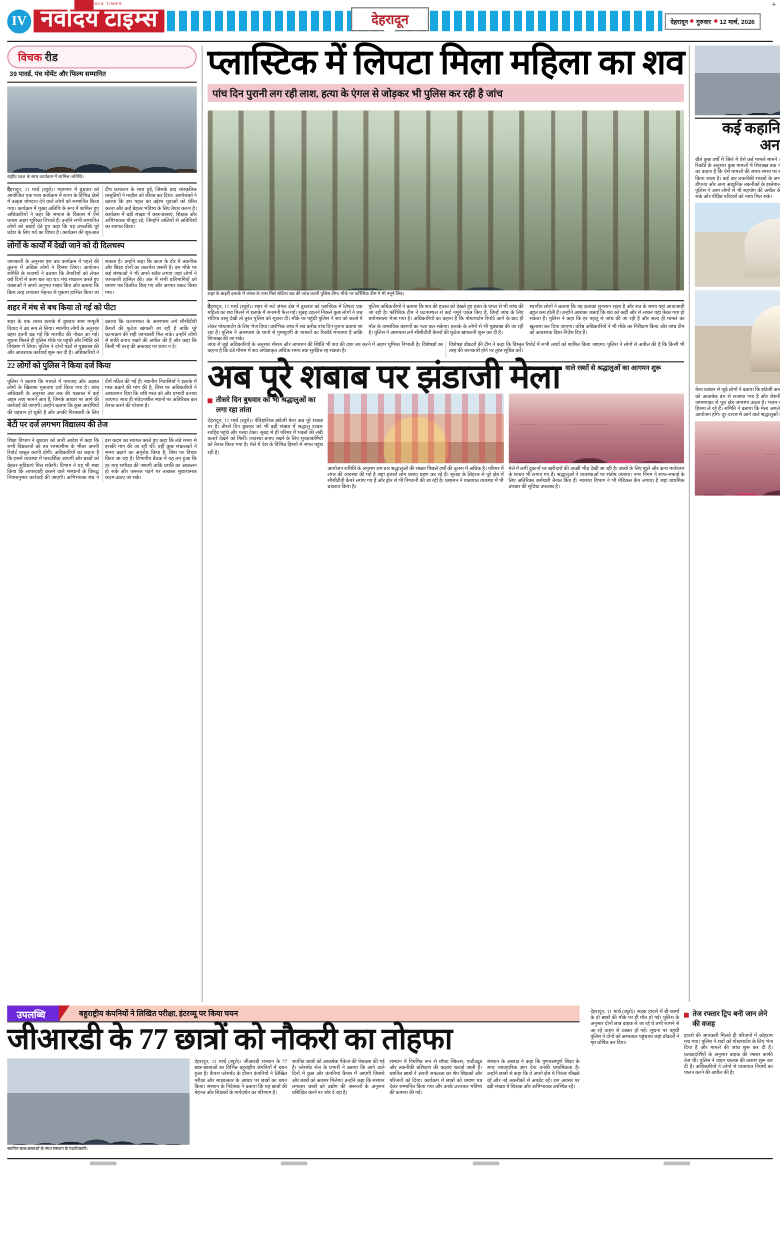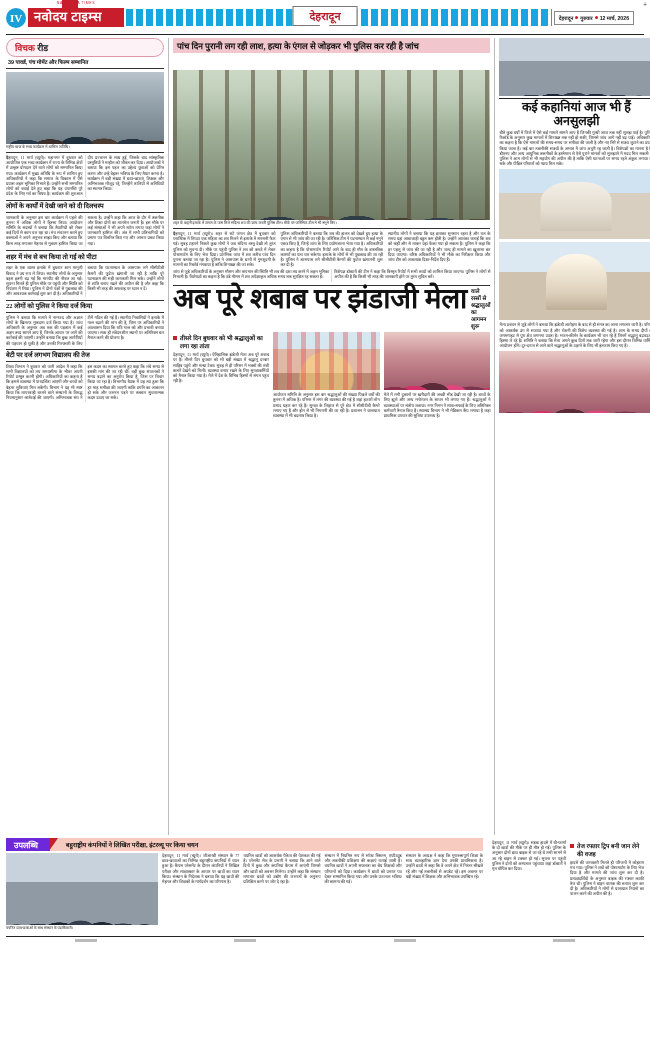--- a/index.html
+++ b/index.html
@@ -47,23 +47,23 @@
     min-width: 96px;
   }
   .logo-eng {
     font-size: 3.5px; letter-spacing: .6px; color: #fff;
     text-align: center; line-height: 4px;
     position: absolute; top: -7px; left: 50%; transform: translateX(-50%);
     white-space: nowrap;
     color: #c81e2b;
   }
   .logo-hindi {
-    font-size: 13px; font-weight: bold; line-height: 14px;
+    font-size: 19px; font-weight: bold; line-height: 14px;
     letter-spacing: .3px;
-    font-family: Liberation Sans, sans-serif;
+    font-family: Liberation Serif, serif;
     white-space: nowrap;
   }
   .logo-flag {
     position: absolute; top: -9px; left: 34px;
     width: 16px; height: 10px; background: #c81e2b;
   }
   .bar-stripes {
     flex: 1 1 auto;
     height: 17px;
     margin: 0 2px;
@@ -195,21 +195,21 @@
     margin: 0 0 1px 0;
     color: #000;
     white-space: nowrap;
   }
   .mainkicker {
     background: #f2c6cd;
     font-family: "Liberation Serif", serif;
     font-weight: bold;
     font-size: 8.5px;
     padding: 2px 4px;
-    margin-bottom: 17px;
+    margin-bottom: 7px;
     white-space: nowrap;
     overflow: hidden;
   }
 
   .photo-main {
     width: 100%; height: 150px;
     position: relative; overflow: hidden;
     background: linear-gradient(180deg,#cfd9cd 0%,#a9b9a2 30%,#8c9a84 65%,#6f7a63 100%);
   }
   .trees::before {
@@ -464,20 +464,21 @@
 
       <div class="subhead">बेटी पर दर्ज लगभग विद्यालय की तेज</div>
       <div class="body-2col">
         <p class="btext">शिक्षा विभाग ने बुधवार को जारी आदेश में कहा कि सभी विद्यालयों को तय समयसीमा के भीतर अपनी रिपोर्ट प्रस्तुत करनी होगी। अधिकारियों का कहना है कि इससे व्यवस्था में पारदर्शिता आएगी और बच्चों को बेहतर सुविधाएं मिल सकेंगी। विभाग ने यह भी स्पष्ट किया कि लापरवाही बरतने वाले संस्थानों के विरुद्ध नियमानुसार कार्रवाई की जाएगी। अभिभावक संघ ने इस कदम का स्वागत करते हुए कहा कि लंबे समय से इसकी मांग की जा रही थी। वहीं कुछ संचालकों ने समय बढ़ाने का अनुरोध किया है, जिस पर विचार किया जा रहा है। विभागीय बैठक में यह तय हुआ कि हर माह समीक्षा की जाएगी ताकि प्रगति का आकलन हो सके और जरूरत पड़ने पर तत्काल सुधारात्मक कदम उठाए जा सकें।</p>
       </div>
     </div>
 
     <div class="vline"></div>
 
     <div class="col-mid">
+      <h1 class="mainhead">प्लास्टिक में लिपटा मिला महिला का शव</h1>
       <div class="mainkicker">पांच दिन पुरानी लग रही लाश, हत्या के एंगल से जोड़कर भी पुलिस कर रही है जांच</div>
 
       <div class="photo-main trees"></div>
       <div class="photo-cap">शहर के बाहरी इलाके में जंगल के पास मिले संदिग्ध शव की जांच करती पुलिस टीम। मौके पर फॉरेंसिक टीम ने भी नमूने लिए।</div>
 
       <div class="body-3col">
         <p class="btext lead">देहरादून, 11 मार्च (ब्यूरो)। शहर से सटे जंगल क्षेत्र में बुधवार को प्लास्टिक में लिपटा एक महिला का शव मिलने से इलाके में सनसनी फैल गई। सुबह टहलने निकले कुछ लोगों ने जब संदिग्ध वस्तु देखी तो तुरंत पुलिस को सूचना दी। मौके पर पहुंची पुलिस ने शव को कब्जे में लेकर पोस्टमार्टम के लिए भेज दिया। प्रारंभिक जांच में शव करीब पांच दिन पुराना बताया जा रहा है। पुलिस ने आसपास के थानों से गुमशुदगी के मामलों का रिकॉर्ड मंगवाया है ताकि शिनाख्त की जा सके।</p>
         <p class="btext">पुलिस अधिकारियों ने बताया कि शव की हालत को देखते हुए हत्या के एंगल से भी जांच की जा रही है। फॉरेंसिक टीम ने घटनास्थल से कई नमूने एकत्र किए हैं, जिन्हें जांच के लिए प्रयोगशाला भेजा गया है। अधिकारियों का कहना है कि पोस्टमार्टम रिपोर्ट आने के बाद ही मौत के वास्तविक कारणों का पता चल सकेगा। इलाके के लोगों से भी पूछताछ की जा रही है। पुलिस ने आसपास लगे सीसीटीवी कैमरों की फुटेज खंगालनी शुरू कर दी है।</p>
         <p class="btext">स्थानीय लोगों ने बताया कि यह इलाका सुनसान रहता है और रात के समय यहां आवाजाही बहुत कम होती है। उन्होंने आशंका जताई कि शव को कहीं और से लाकर यहां फेंका गया हो सकता है। पुलिस ने कहा कि हर पहलू से जांच की जा रही है और जल्द ही मामले का खुलासा कर दिया जाएगा। वरिष्ठ अधिकारियों ने भी मौके का निरीक्षण किया और जांच टीम को आवश्यक दिशा-निर्देश दिए हैं।</p>
       </div>
@@ -530,20 +531,21 @@
     <div class="ph ph-selfie" style="height:0;"></div>
   </div>
 
   <div class="banner">
     <div style="display:flex;gap:4px;align-items:flex-start;">
       <div style="flex:1 1 auto;">
         <div class="banner-top">
           <div class="badge">उपलब्धि</div>
           <div class="banner-kicker">बहुराष्ट्रीय कंपनियों ने लिखित परीक्षा, इंटरव्यू पर किया चयन</div>
         </div>
+        <div class="banner-head">जीआरडी के 77 छात्रों को नौकरी का तोहफा</div>
         <div style="display:flex;gap:4px;margin-top:2px;">
           <div style="flex:0 0 152px;">
             <div class="ph ph-group" style="height:72px;"></div>
             <div class="minicap">चयनित छात्र-छात्राओं के साथ संस्थान के पदाधिकारी।</div>
           </div>
           <div style="flex:1 1 0;">
               <p class="btext">देहरादून, 11 मार्च (ब्यूरो)। जीआरडी संस्थान के 77 छात्र-छात्राओं का विभिन्न बहुराष्ट्रीय कंपनियों में चयन हुआ है। कैंपस प्लेसमेंट के दौरान कंपनियों ने लिखित परीक्षा और साक्षात्कार के आधार पर छात्रों का चयन किया। संस्थान के निदेशक ने बताया कि यह छात्रों की मेहनत और शिक्षकों के मार्गदर्शन का परिणाम है।</p>
             </div>
           <div style="flex:1 1 0;">
               <p class="btext">चयनित छात्रों को आकर्षक पैकेज की पेशकश की गई है। प्लेसमेंट सेल के प्रभारी ने बताया कि आने वाले दिनों में कुछ और कंपनियां कैंपस में आएंगी जिससे और छात्रों को अवसर मिलेगा। उन्होंने कहा कि संस्थान लगातार छात्रों को उद्योग की जरूरतों के अनुरूप प्रशिक्षित करने पर जोर दे रहा है।</p>

